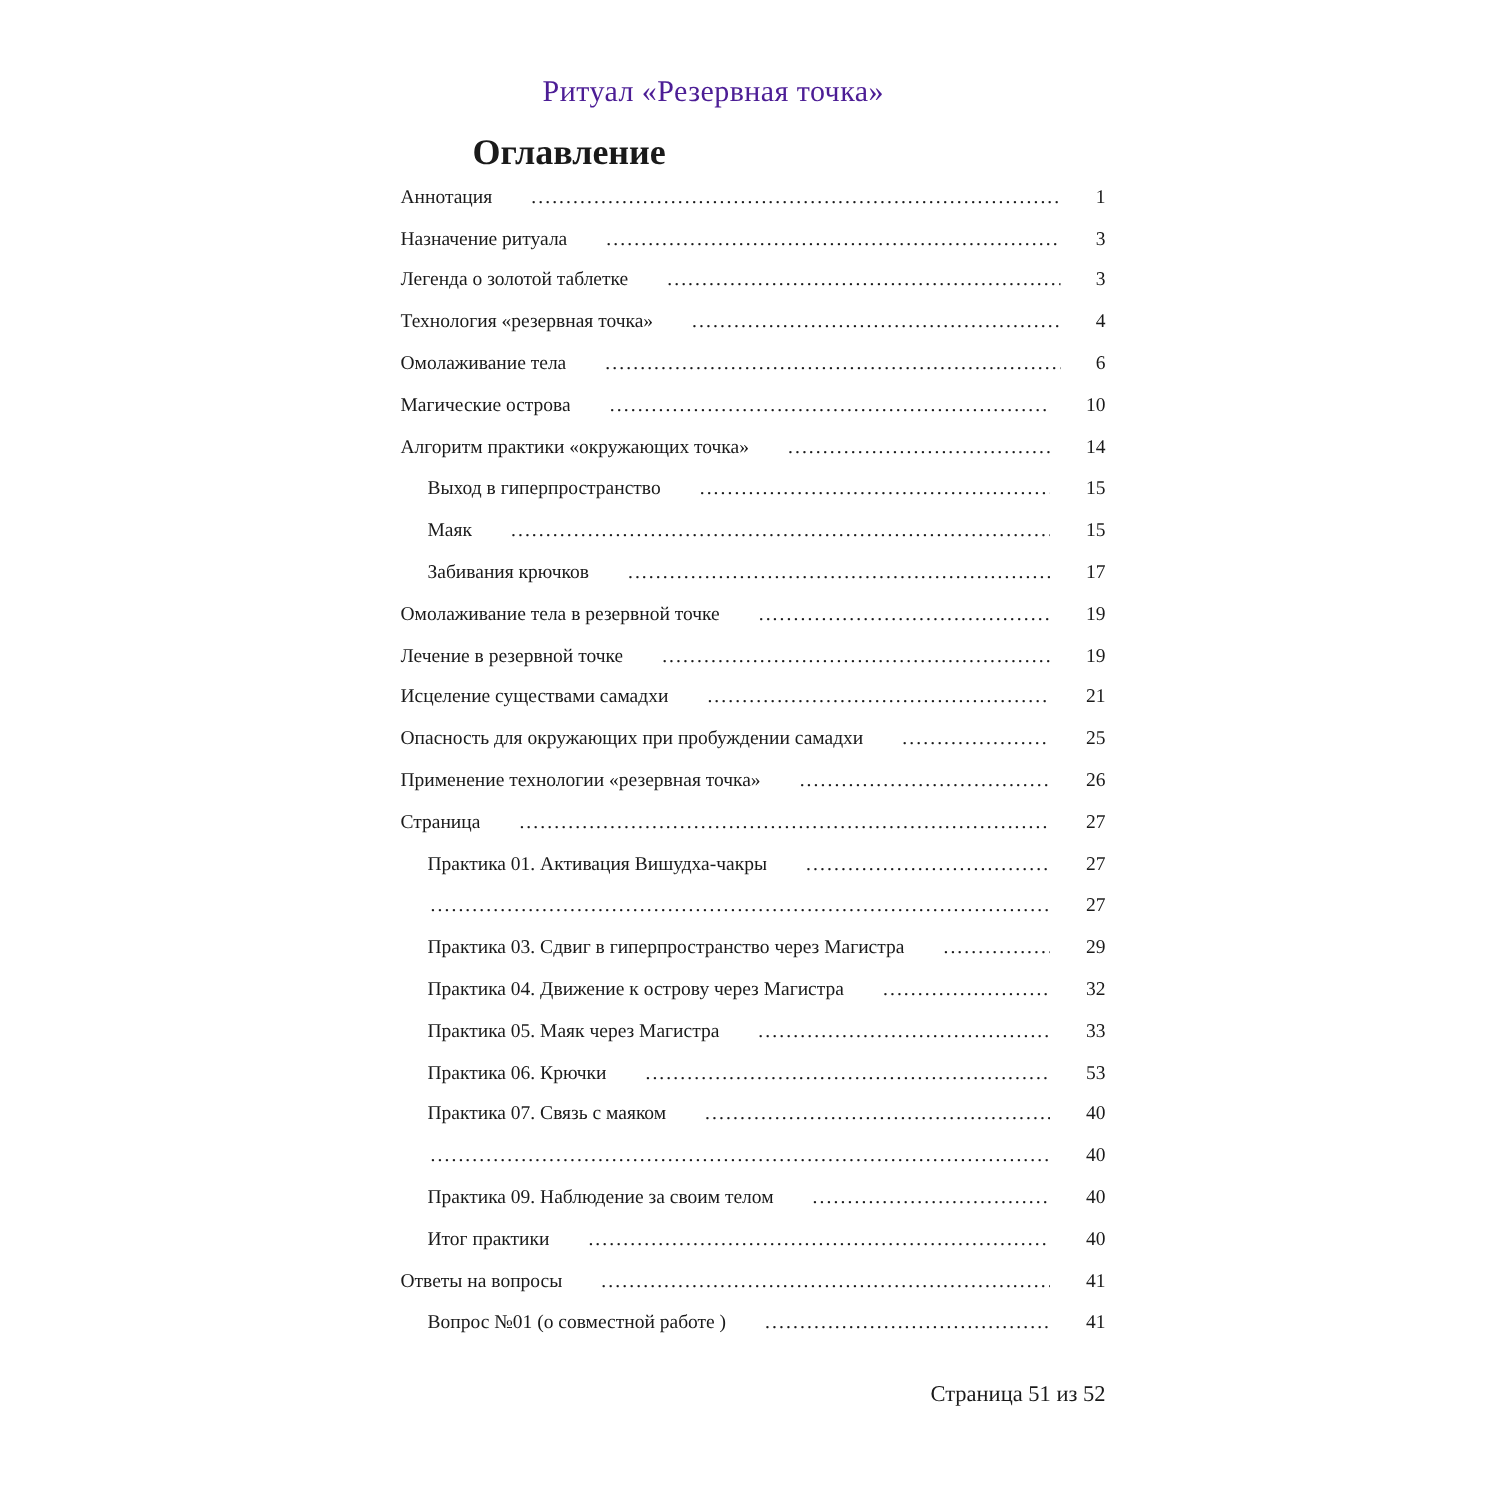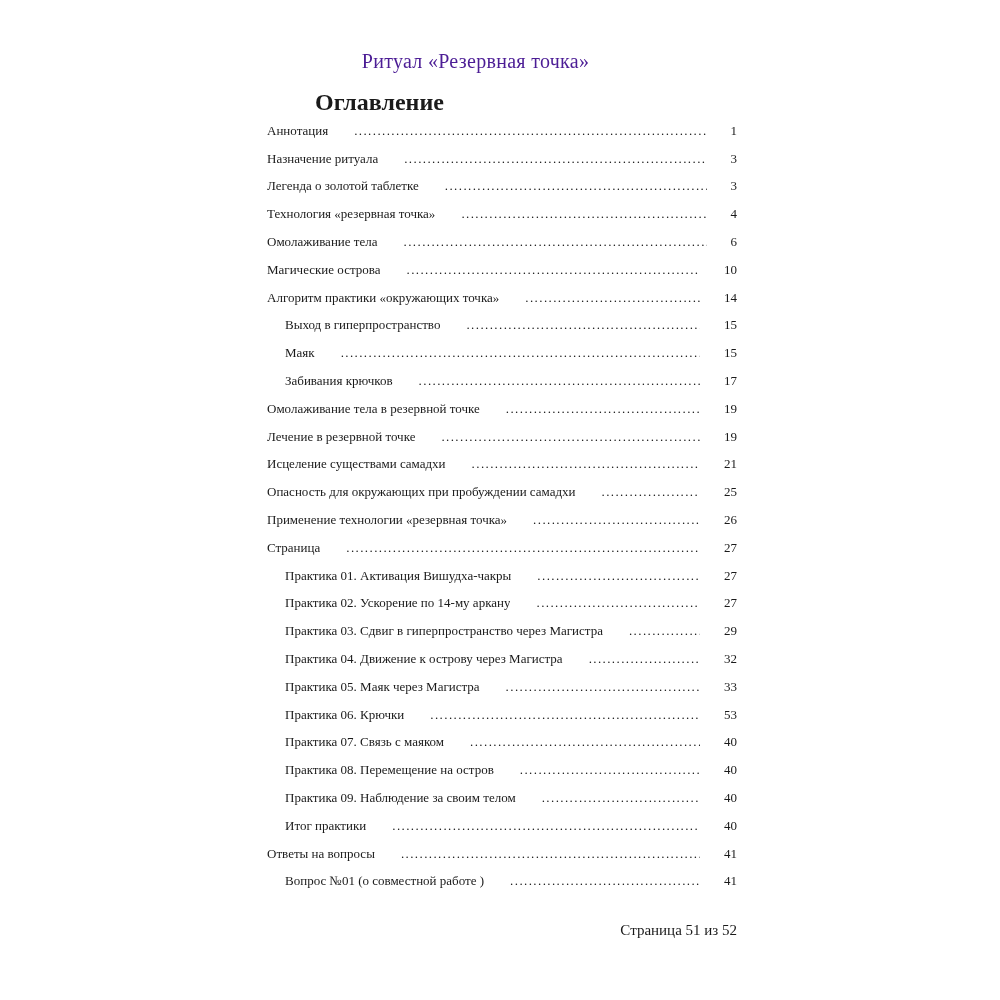--- a/index.html
+++ b/index.html
@@ -165,21 +165,20 @@
     <span class="toc-label">Страница</span>
     <span class="toc-dots">................................................................................................................................................................</span>
     <span class="toc-page">27</span>
   </div>
         <div class="toc-row level-1">
     <span class="toc-label">Практика 01. Активация Вишудха-чакры</span>
     <span class="toc-dots">................................................................................................................................................................</span>
     <span class="toc-page">27</span>
   </div>
         <div class="toc-row level-1">
-    <span class="toc-label">Практика 02. Ускорение по 14-му аркану</span>
     <span class="toc-dots">................................................................................................................................................................</span>
     <span class="toc-page">27</span>
   </div>
         <div class="toc-row level-1">
     <span class="toc-label">Практика 03. Сдвиг в гиперпространство через Магистра</span>
     <span class="toc-dots">................................................................................................................................................................</span>
     <span class="toc-page">29</span>
   </div>
         <div class="toc-row level-1">
     <span class="toc-label">Практика 04. Движение к острову через Магистра</span>
@@ -195,21 +194,20 @@
     <span class="toc-label">Практика 06. Крючки</span>
     <span class="toc-dots">................................................................................................................................................................</span>
     <span class="toc-page">53</span>
   </div>
         <div class="toc-row level-1">
     <span class="toc-label">Практика 07. Связь с маяком</span>
     <span class="toc-dots">................................................................................................................................................................</span>
     <span class="toc-page">40</span>
   </div>
         <div class="toc-row level-1">
-    <span class="toc-label">Практика 08. Перемещение на остров</span>
     <span class="toc-dots">................................................................................................................................................................</span>
     <span class="toc-page">40</span>
   </div>
         <div class="toc-row level-1">
     <span class="toc-label">Практика 09. Наблюдение за своим телом</span>
     <span class="toc-dots">................................................................................................................................................................</span>
     <span class="toc-page">40</span>
   </div>
         <div class="toc-row level-1">
     <span class="toc-label">Итог практики</span>

